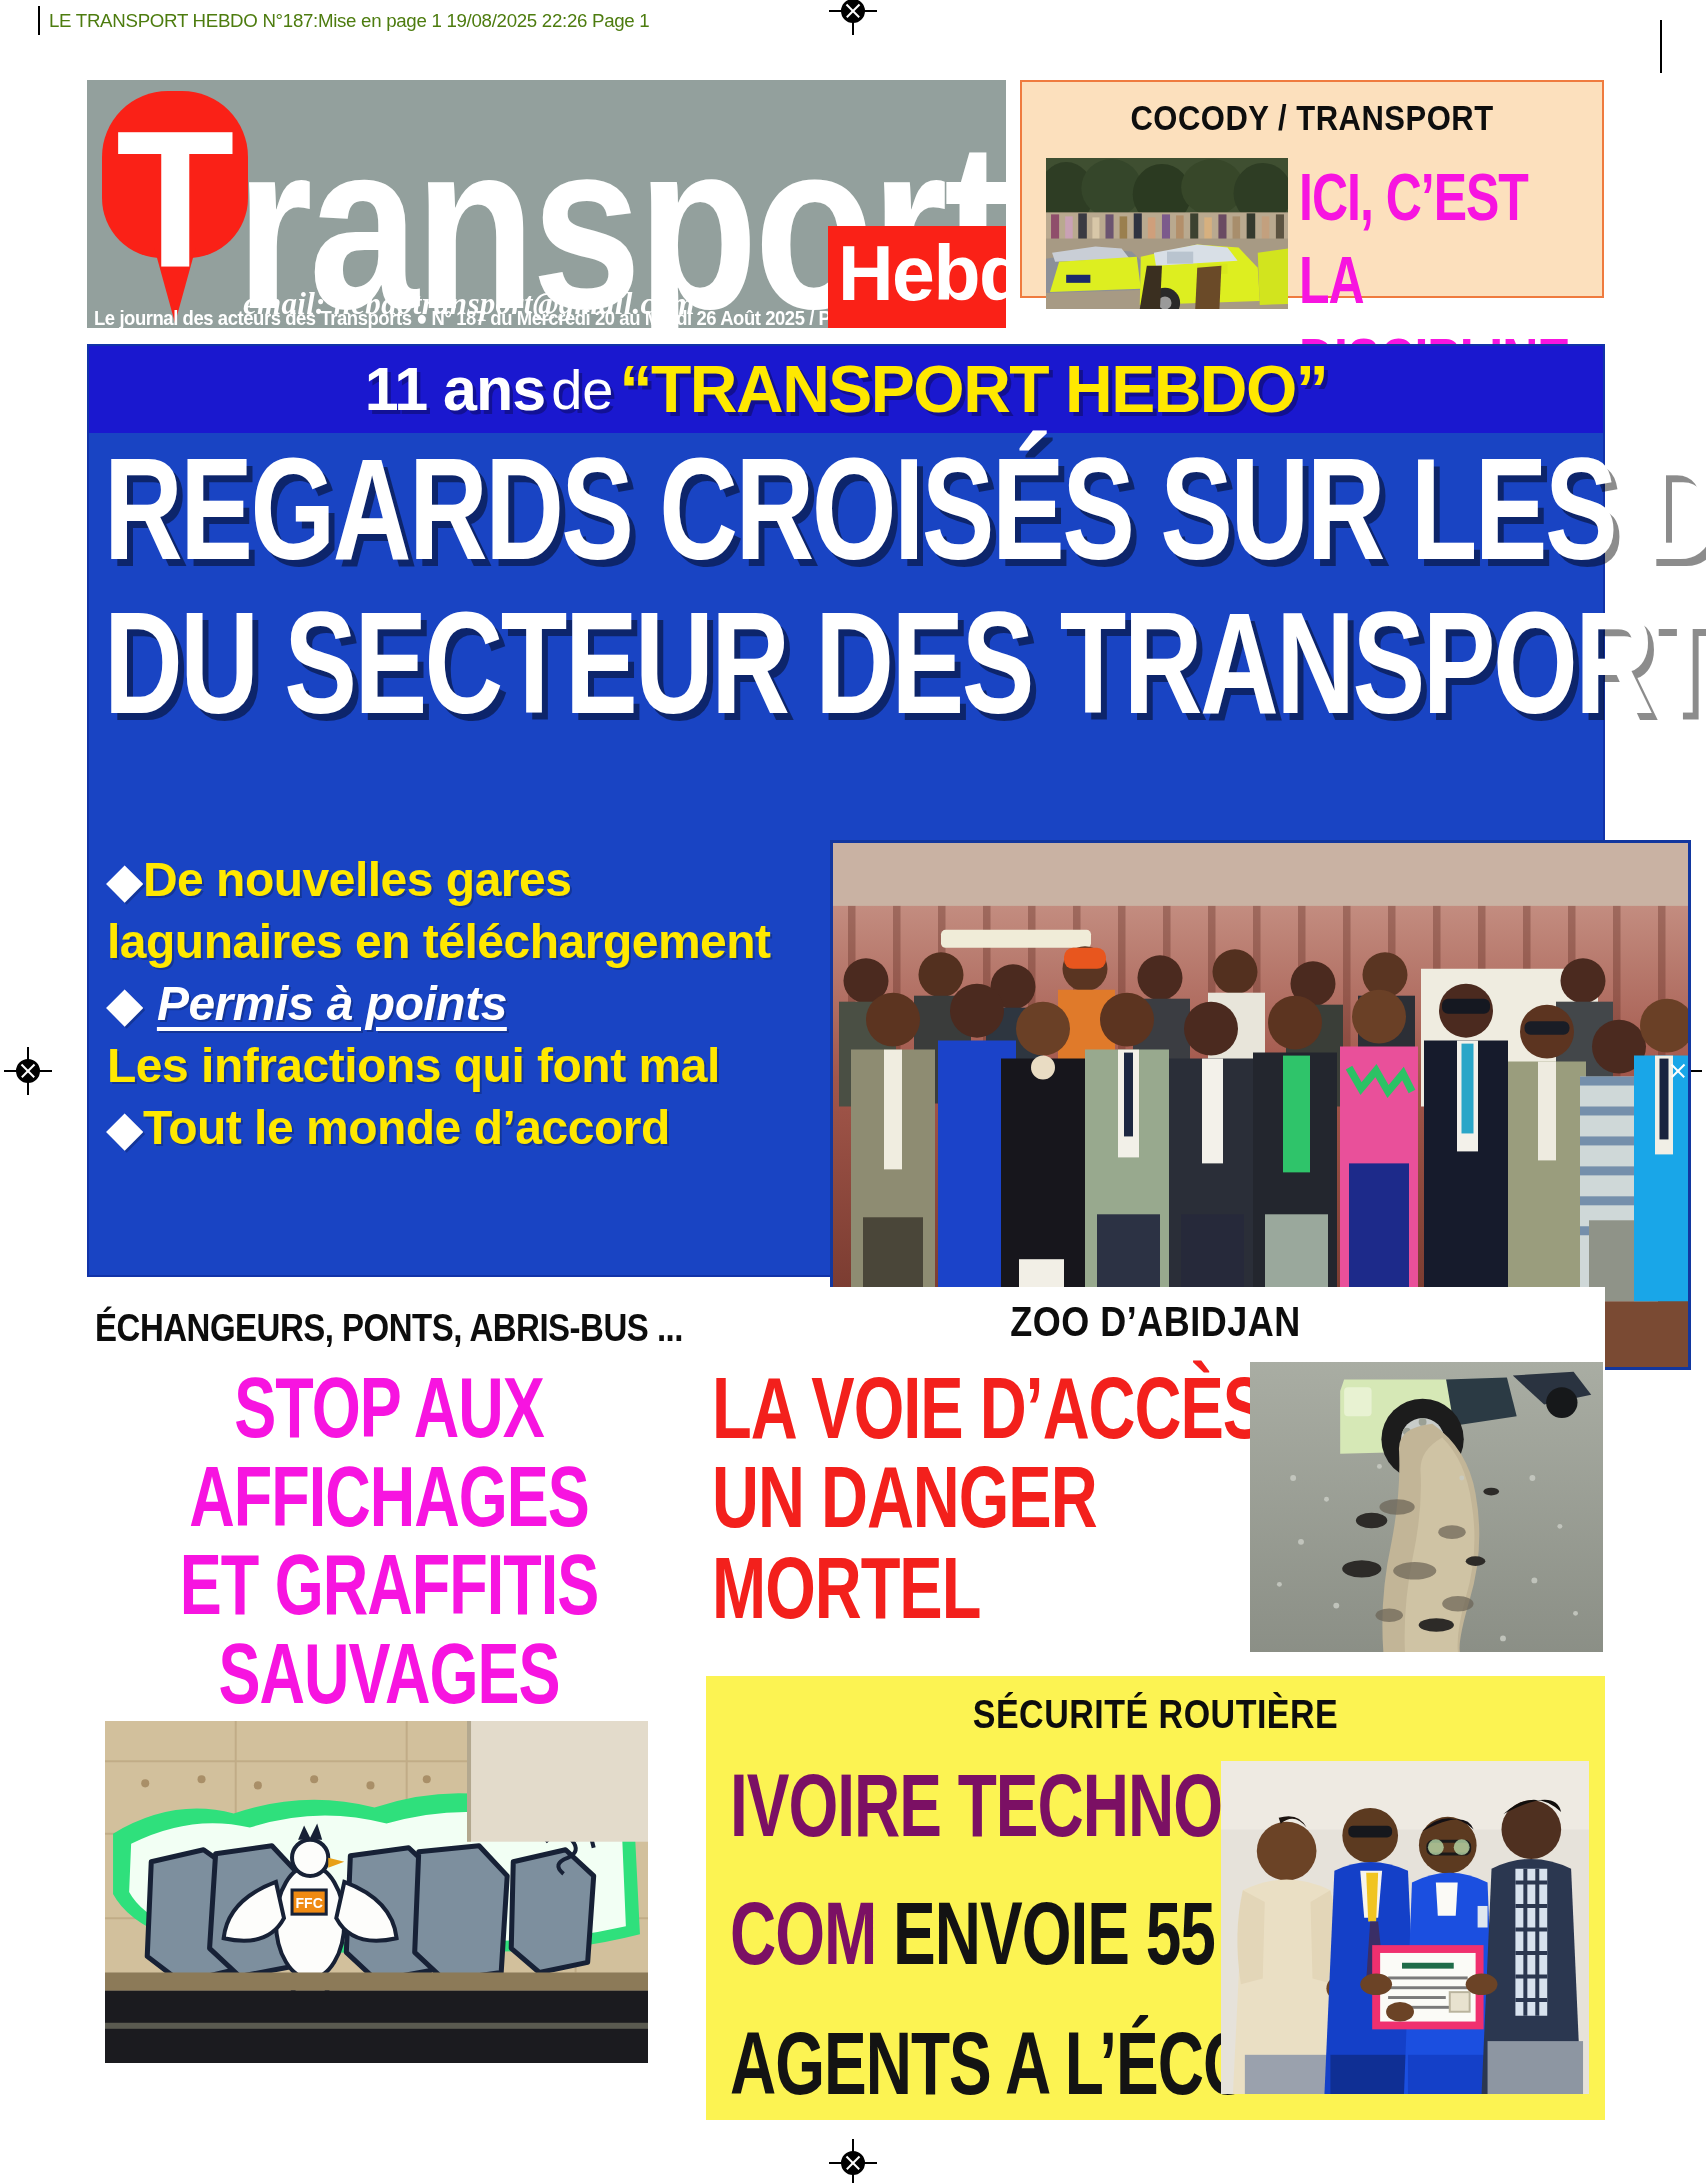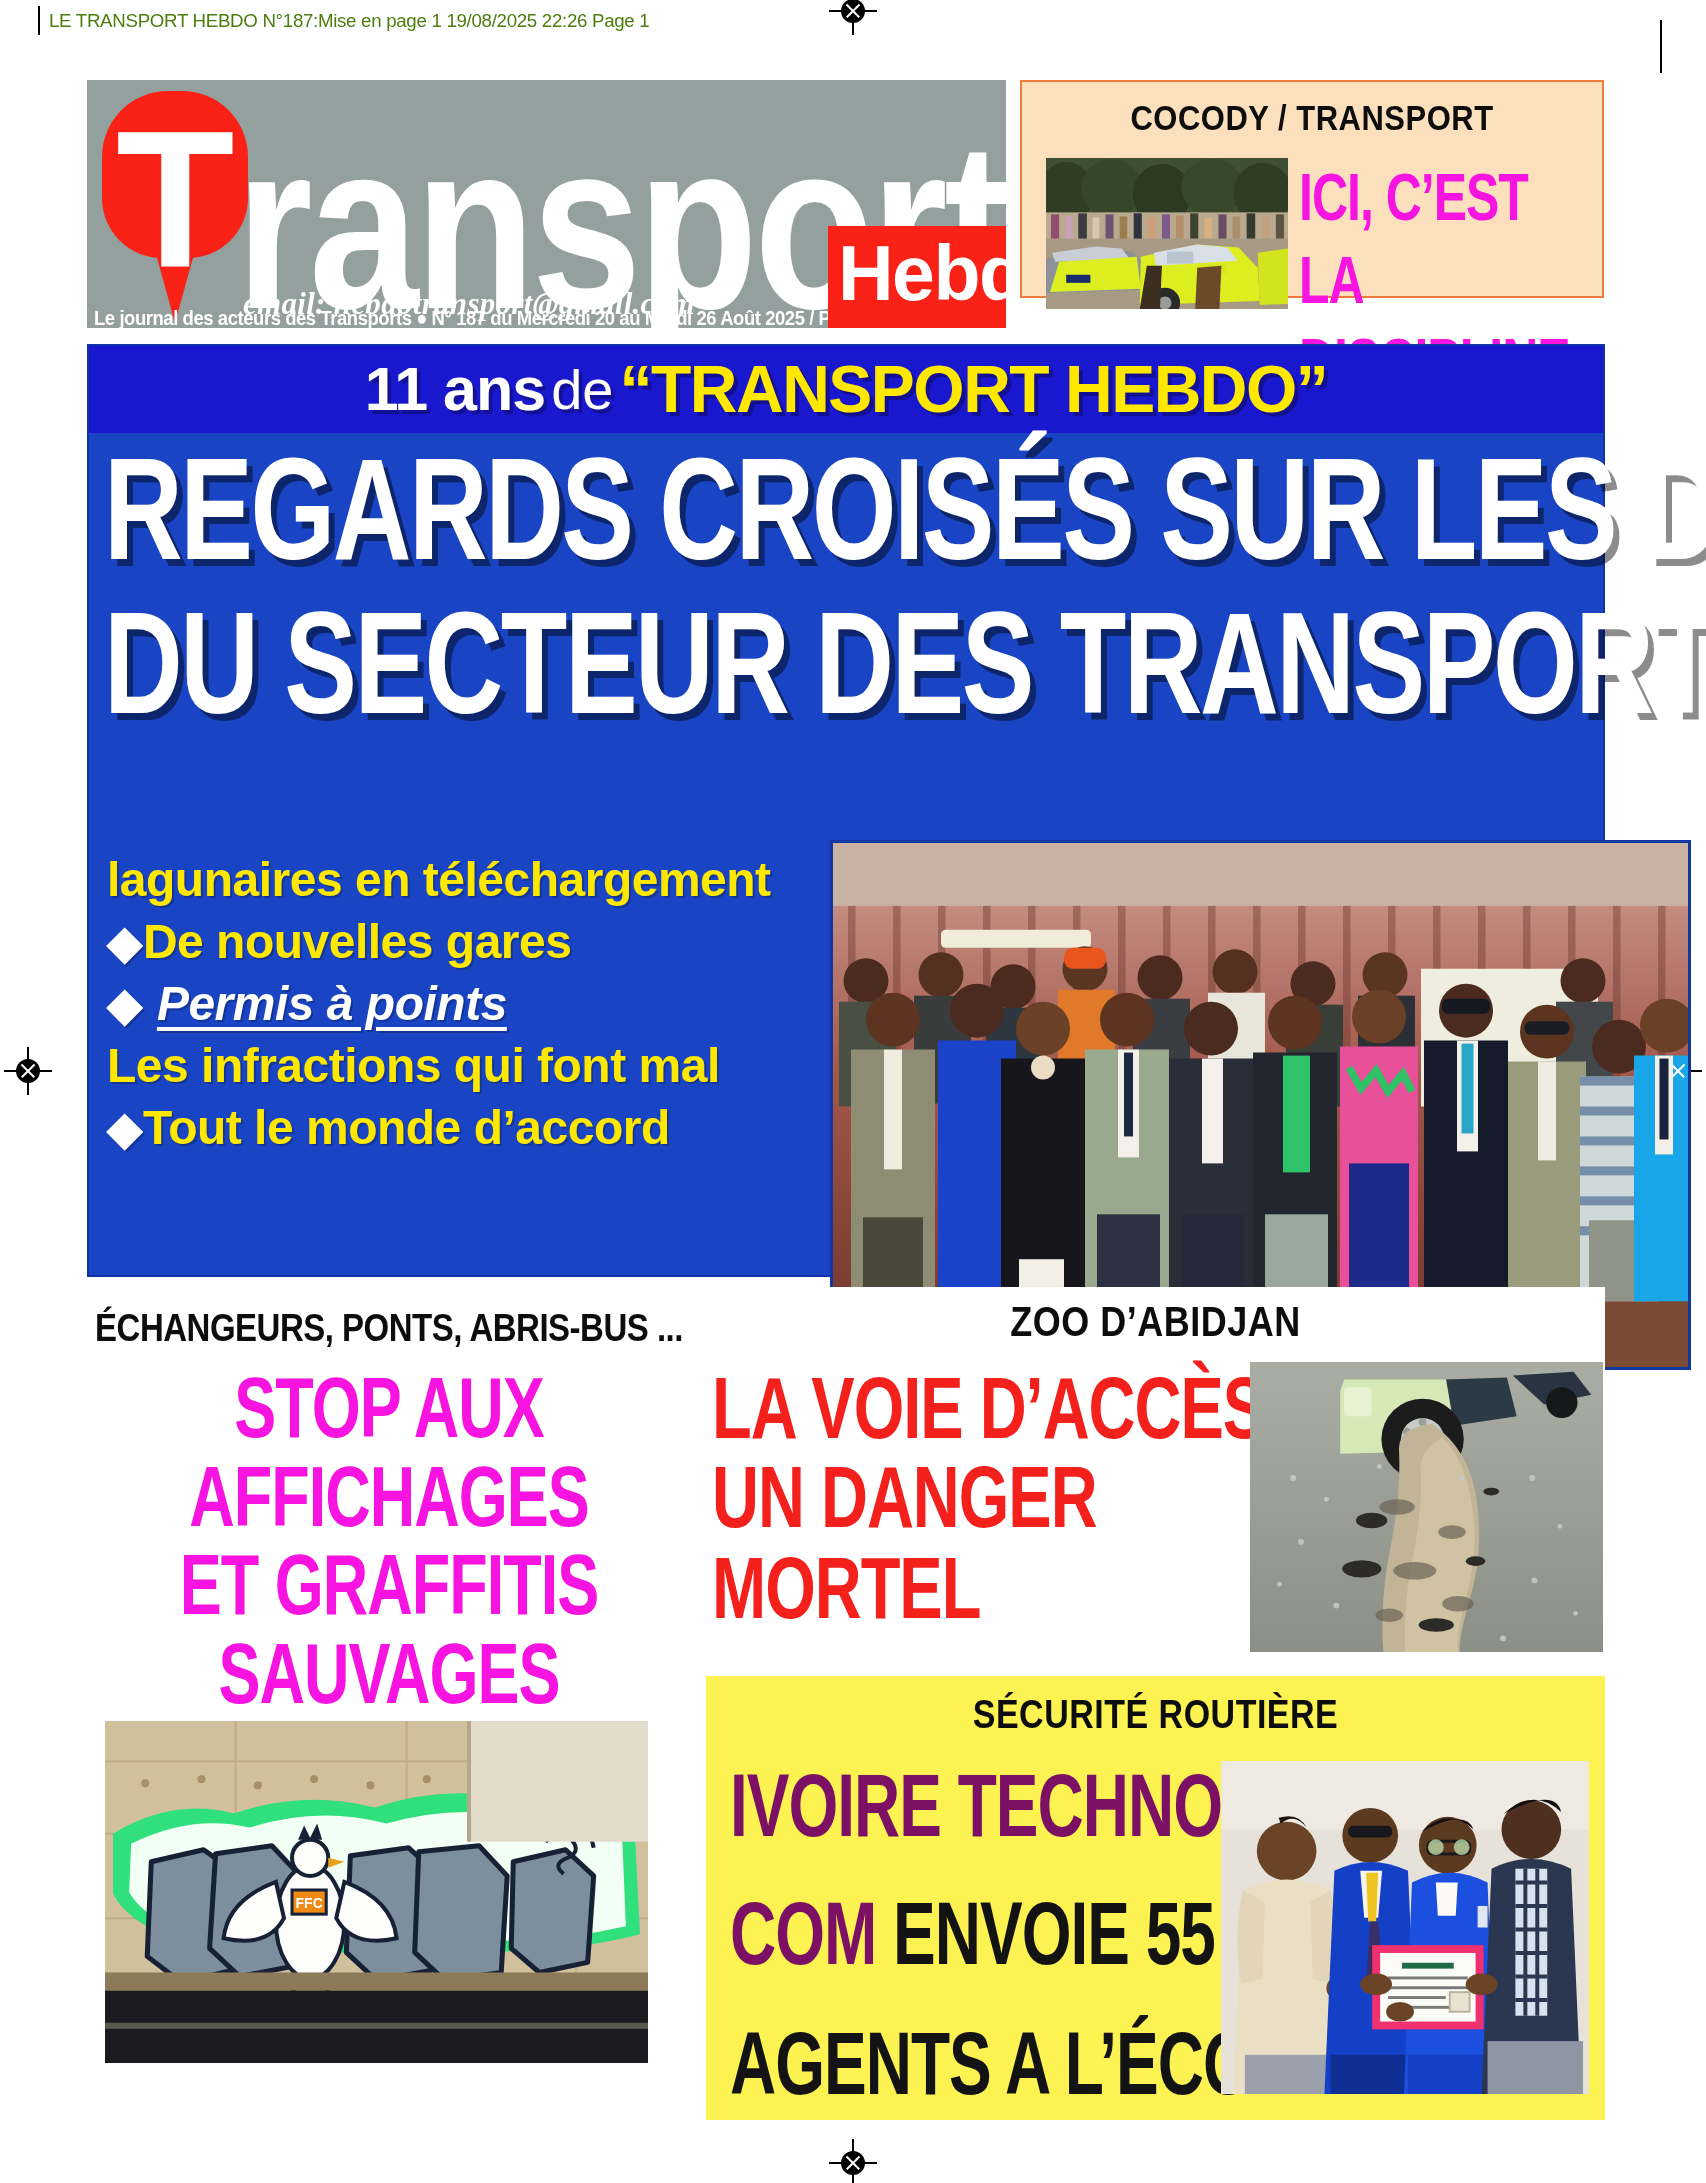--- a/index.html
+++ b/index.html
@@ -575,22 +575,22 @@
     <div class="banner11">
       <span class="b-white">11 ans</span><span class="b-de">de</span><span class="b-yellow">“TRANSPORT HEBDO”</span>
     </div>
 
     <div class="mainhead">
       <div>REGARDS CROISÉS SUR LES DÉFIS</div>
       <div>DU SECTEUR DES TRANSPORTS</div>
     </div>
 
     <div class="bullets">
+      <div class="line"><span class="dia">◆</span><span>De nouvelles gares</span></div>
       <div class="line"><span>lagunaires en téléchargement</span></div>
-      <div class="line"><span class="dia">◆</span><span>De nouvelles gares</span></div>
       <div class="line"><span class="dia">◆</span><span class="permis">Permis à points</span></div>
       <div class="line"><span>Les infractions qui font mal</span></div>
       <div class="line"><span class="dia">◆</span><span>Tout le monde d’accord</span></div>
     </div>
 
     <div class="mainphoto">
       <svg class="ph" viewBox="0 0 570 350" preserveAspectRatio="none">
         <defs>
           <linearGradient id="wallg" x1="0" y1="0" x2="0" y2="1">
             <stop offset="0" stop-color="#cfa093"></stop>

